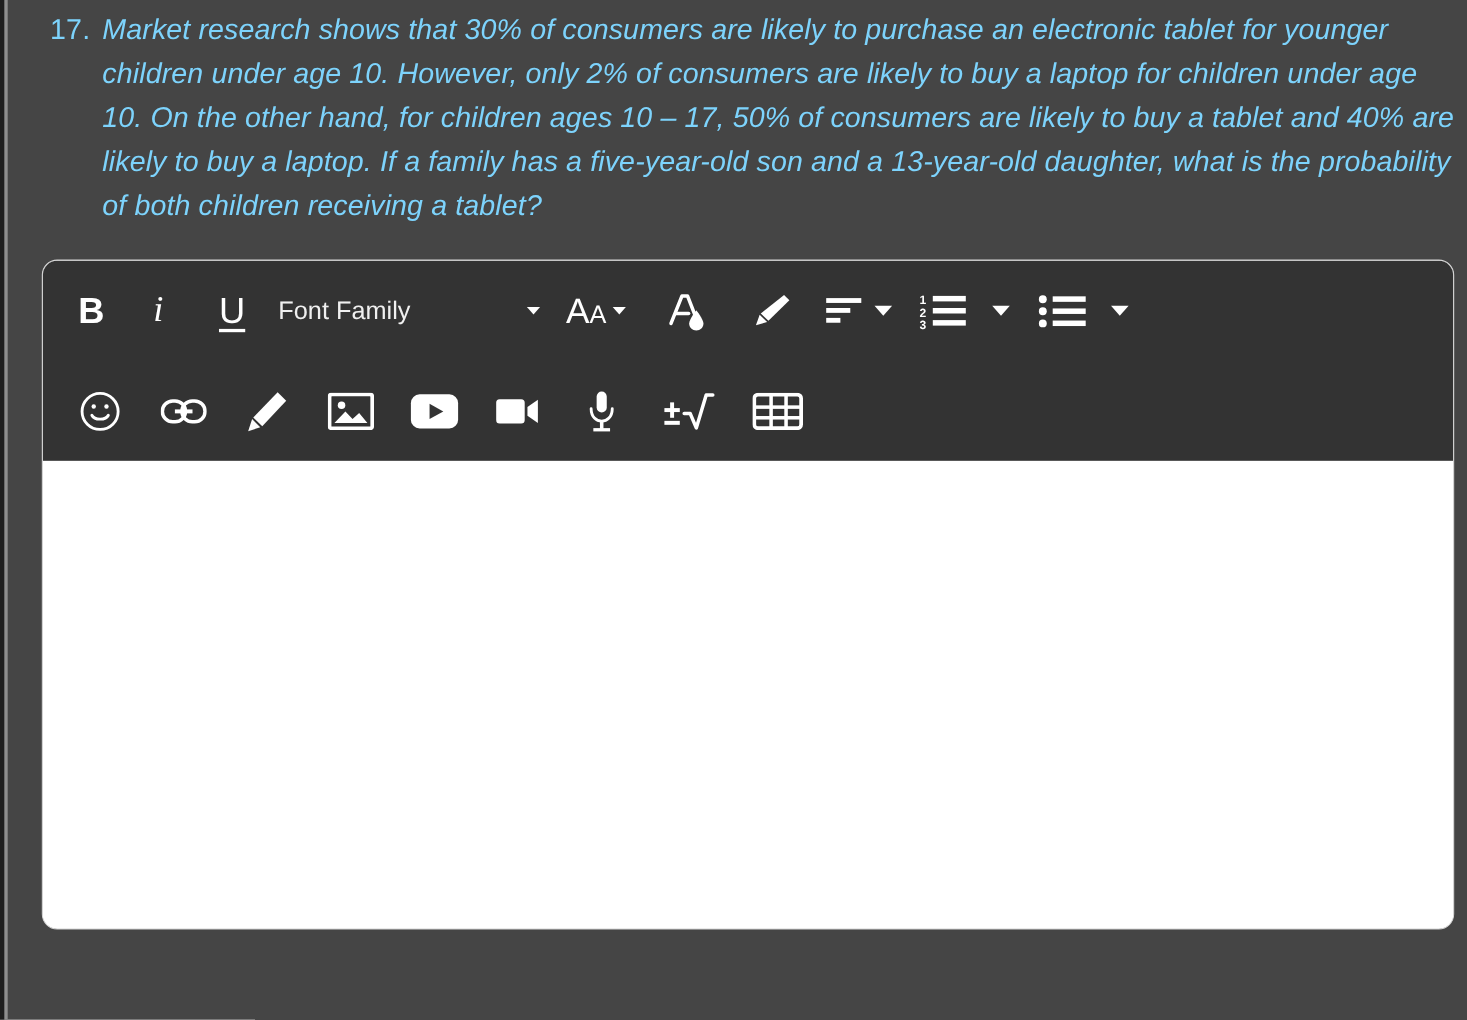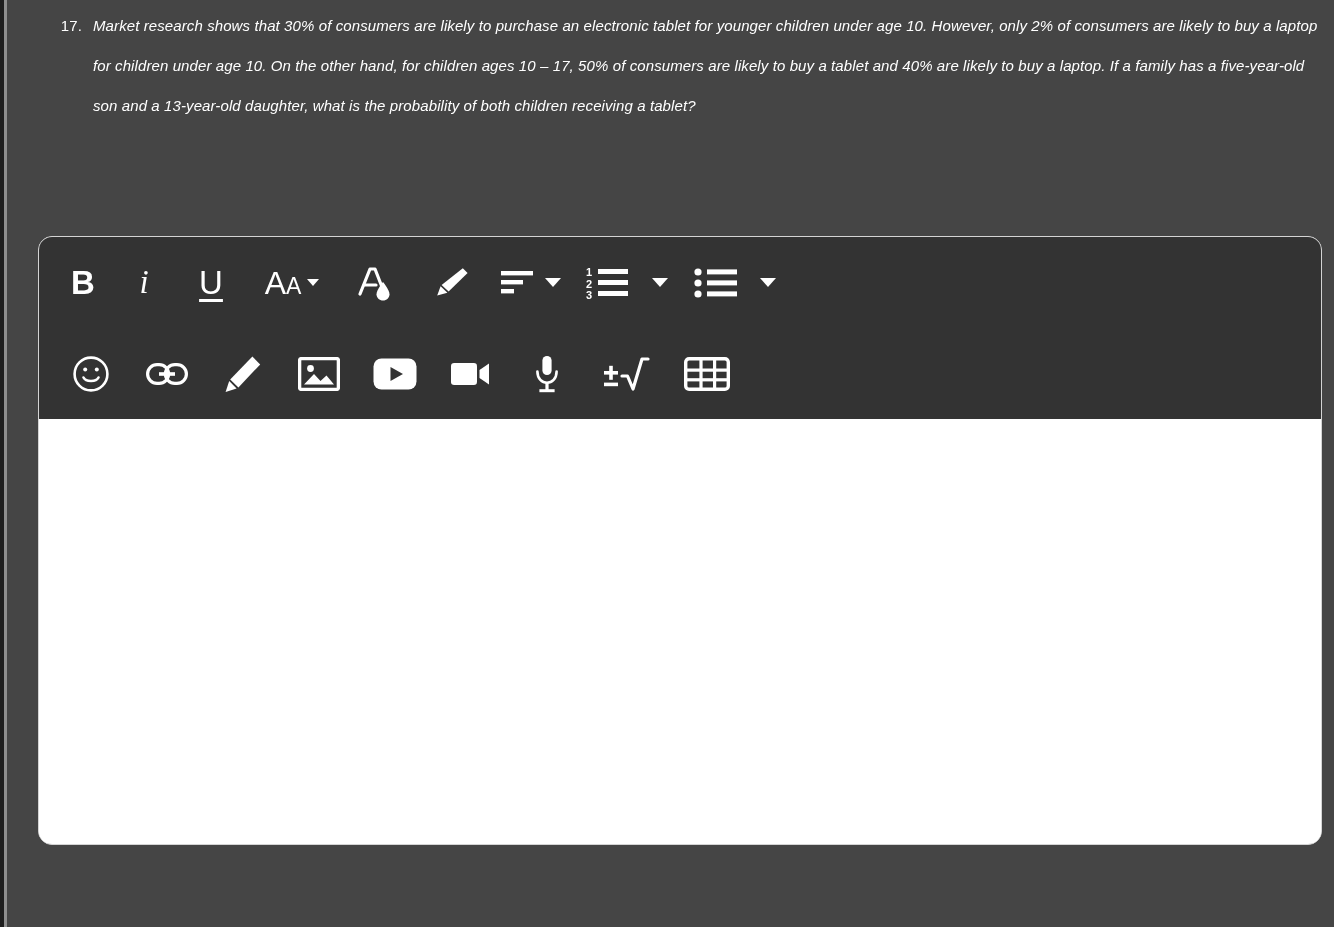--- a/index.html
+++ b/index.html
@@ -27,22 +27,22 @@
     width: 3px; height: 927px;
     background: #8e8e8e;
   }
 
   
   #question {
     position: absolute;
     left: 30px;
     top: 6px;
     width: 1295px;
-    color: #ffffff;
-    font-size: 15px;
+    color: #7dd3fc;
+    font-size: 26px;
     line-height: 40px;
     letter-spacing: 0.1px;
   }
   #question-row {
     display: flex;
     align-items: flex-start;
   }
   #question-number {
     width: 52px;
     flex: 0 0 52px;
@@ -167,20 +167,24 @@
       </div>
 
       <div class="tb-btn" style="min-width:62px;">
         <span class="gl-italic">i</span>
       </div>
 
       <div class="tb-btn" style="min-width:72px;">
         <span class="gl-underline">U</span>
       </div>
 
+      <div class="tb-btn" style="min-width:250px; justify-content:space-between; padding:0 6px 0 6px;">
+        <span id="font-family-label">Font Family</span>
+        <span class="caret-sm"></span>
+      </div>
 
       <div class="tb-btn" style="min-width:90px; gap:6px;">
         <span class="aa"><span class="big">A</span><span class="small">A</span></span>
         <span class="caret-sm"></span>
       </div>
 
       <div class="tb-btn" style="min-width:76px;">
         <svg width="38" height="40" viewBox="0 0 38 40">
           <path d="M4 31 L14 6 L19 6 L26 24" stroke="#ffffff" stroke-width="3.2" fill="none" stroke-linecap="round" stroke-linejoin="round"></path>
           <path d="M8.5 22 L20 22" stroke="#ffffff" stroke-width="3.2" stroke-linecap="round"></path>

